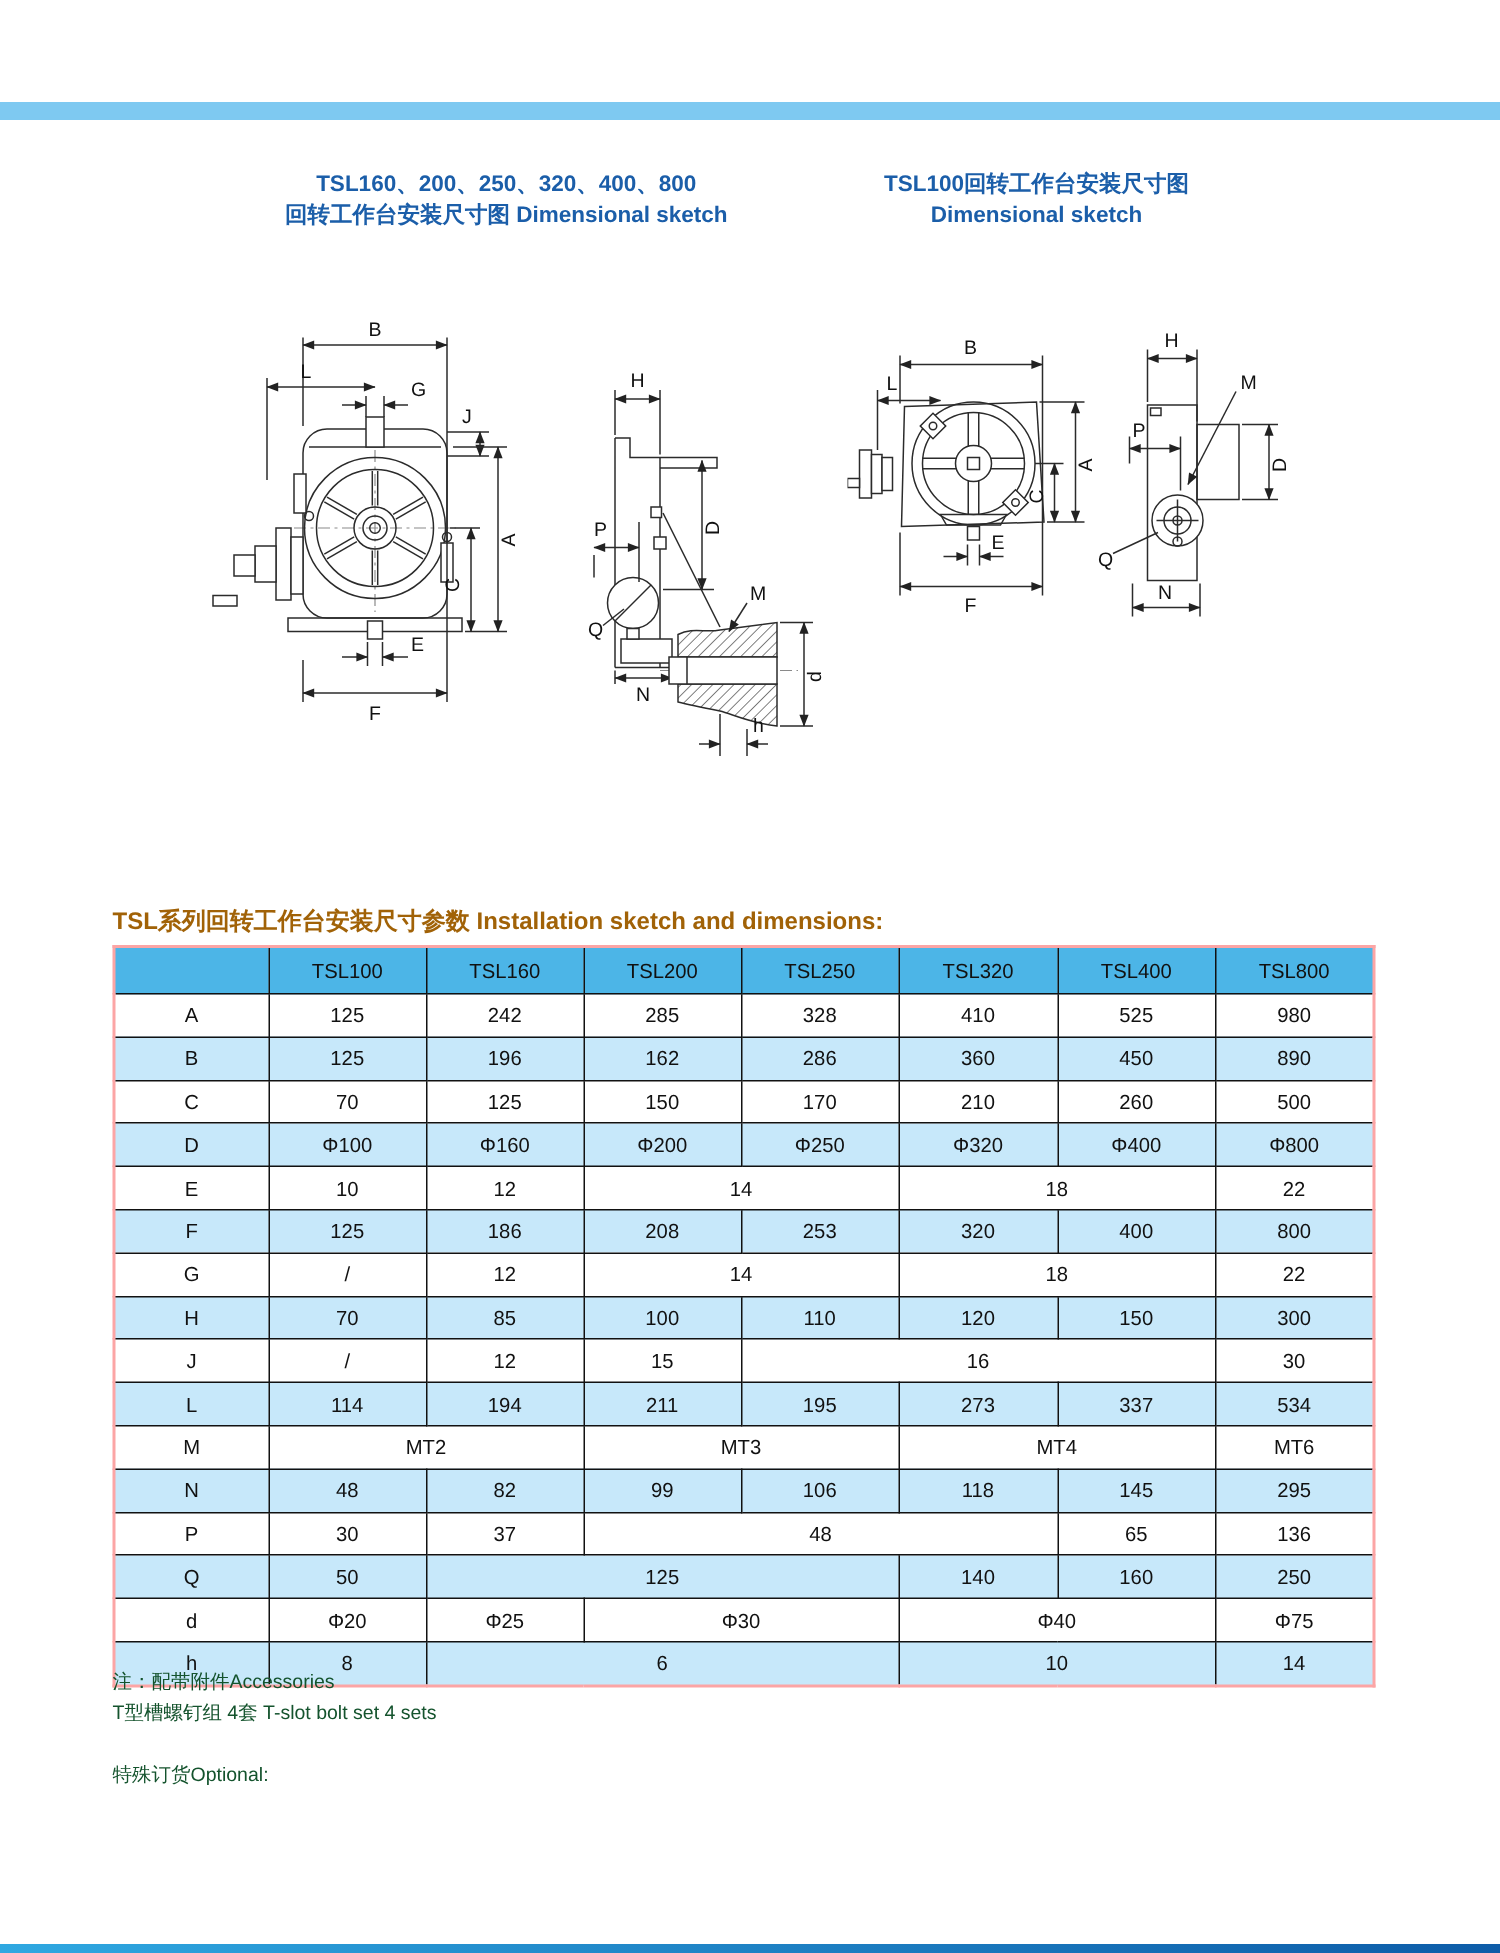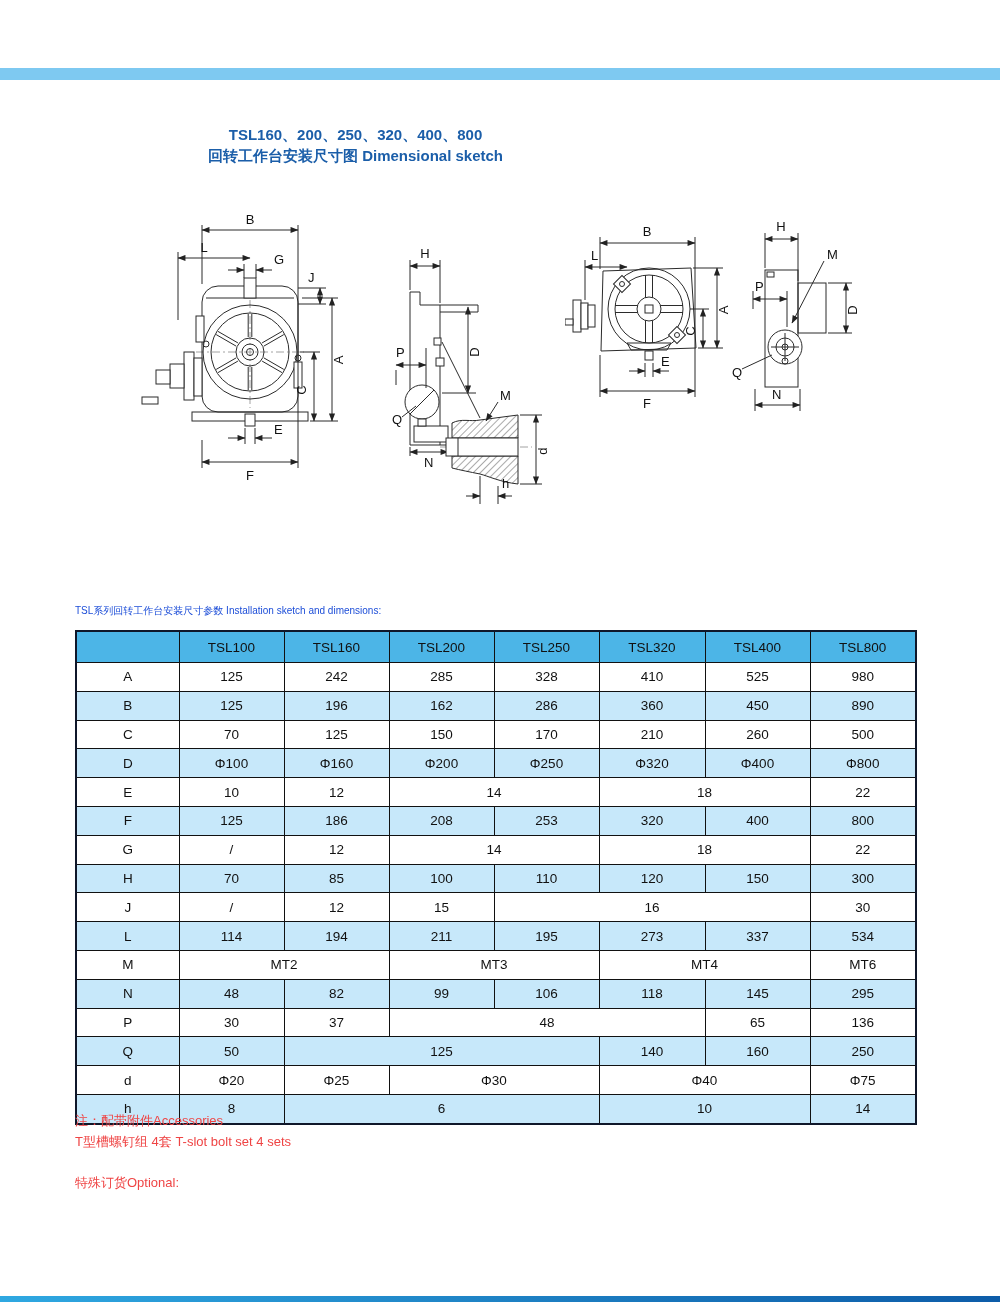--- a/index.html
+++ b/index.html
@@ -3,37 +3,37 @@
 <meta charset="utf-8">
 <style>
   html,body{margin:0;padding:0;background:#ffffff;}
   #page{position:relative;width:1000px;height:1302px;background:#fff;overflow:hidden;
         font-family:"Liberation Sans",sans-serif;color:#111;}
   .bar-top{position:absolute;left:0;top:68px;width:1000px;height:12px;background:#7ec9f1;}
   .bar-bottom{position:absolute;left:0;bottom:0;width:1000px;height:6px;
               background:linear-gradient(to right,#2fa8e1,#0d5ca8);}
   .heading{position:absolute;top:112px;text-align:center;color:#1b5ea9;
            font-size:15px;font-weight:bold;line-height:21px;}
-  .heading.left{left:198px;width:315px;margin-top:12px;}
+  .heading.left{left:180px;width:315px;}
   .heading.right{left:560px;width:262px;}
   .sketch{position:absolute;}
   svg .ln{stroke:#2b2b2b;stroke-width:1;fill:none;}
   svg .dim{stroke:#2b2b2b;stroke-width:1;fill:none;}
   svg .cl{stroke:#8a8a8a;stroke-width:0.8;stroke-dasharray:8 3 2 3;fill:none;}
   svg .fillw{fill:#fff;stroke:#2b2b2b;stroke-width:1;}
   svg .hatch{fill:url(#ht);stroke:#2b2b2b;stroke-width:1;}
   svg text{font:13px "Liberation Sans",sans-serif;fill:#111;}
-  .tbl-title{position:absolute;left:75px;top:604px;font-size:10px;color:#1d4ed8;}
+  .tbl-title{position:absolute;left:75px;top:604px;font-size:16px;color:#a16207;font-weight:bold;}
   #dims{position:absolute;left:75px;top:630px;width:840px;border-collapse:collapse;
-        table-layout:fixed;border:2px solid #0f172a;font-size:13.5px;}
+        table-layout:fixed;border:2px solid #fca5a5;font-size:13.5px;}
   #dims th,#dims td{border:1px solid #111;text-align:center;font-weight:normal;
         height:27.8px;padding:0;color:#111;background:#fff;}
   #dims thead th{background:#4cb5e7;height:30px;}
   #dims tbody tr.alt th,#dims tbody tr.alt td{background:#c7e8fa;}
-  .note{position:absolute;left:75px;font-size:13px;color:#ef4444;}
+  .note{position:absolute;left:75px;font-size:13px;color:#14532d;}
 </style>
 </head>
 <body>
 
 <div id="page">
 
   <svg width="0" height="0" style="position:absolute" aria-hidden="true">
     <defs>
       <marker id="ar" viewBox="0 0 10 8" markerWidth="9" markerHeight="7" refX="9" refY="4" orient="auto-start-reverse">
           <path d="M0.5,0.5 L9.5,4 L0.5,7.5 Z" fill="#222"></path>
@@ -43,20 +43,24 @@
         <line x1="0" y1="0" x2="0" y2="5" stroke="#555" stroke-width="1"></line>
       </pattern>
     </defs>
   </svg>
 
   <div class="bar-top"></div>
 
   <div class="heading left">
     <div>TSL160、200、250、320、400、800</div>
     <div>回转工作台安装尺寸图 Dimensional sketch</div>
+  </div>
+  <div class="heading right">
+    <div>TSL100回转工作台安装尺寸图</div>
+    <div>Dimensional sketch</div>
   </div>
 
   <svg class="sketch" style="left:140px;top:200px" width="250" height="300" viewBox="0 0 250 300">
 
     <line class="cl" x1="56" y1="152" x2="164" y2="152"></line>
     <line class="cl" x1="110" y1="100" x2="110" y2="208"></line>
 
     <rect class="ln" x="62" y="86" width="96" height="126" rx="16"></rect>
     <line class="ln" x1="66" y1="98" x2="154" y2="98"></line>
     <rect class="fillw" x="104" y="78" width="12" height="20"></rect>

